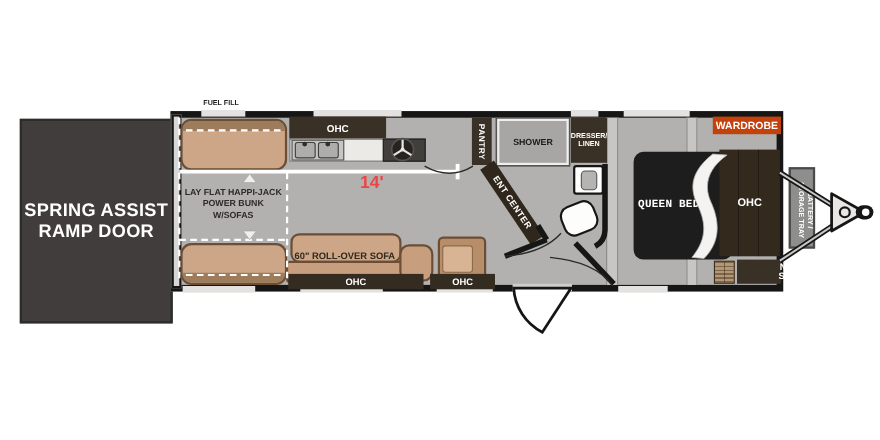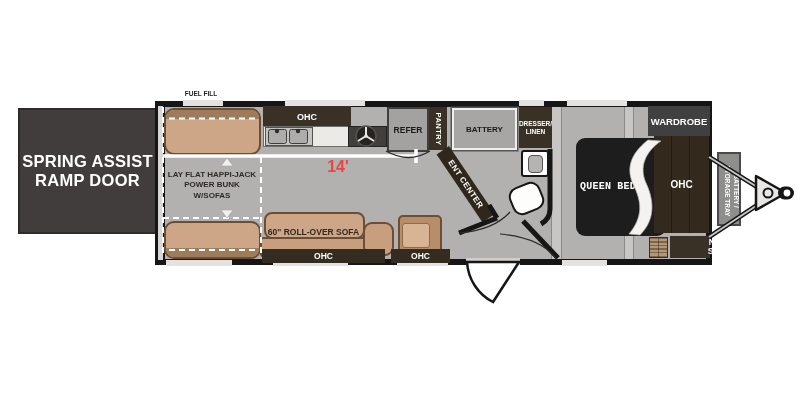--- a/index.html
+++ b/index.html
@@ -3,21 +3,21 @@
 <meta charset="utf-8">
 <style>
   html,body{margin:0;padding:0;background:#fff;}
   .stage{position:relative;width:800px;height:400px;background:#ffffff;overflow:hidden;
          font-family:"Liberation Sans", sans-serif;}
   .abs{position:absolute;box-sizing:border-box;}
   .lbl{display:flex;align-items:center;justify-content:center;text-align:center;
        white-space:pre-line;font-weight:bold;}
   .white{color:#ffffff;}
   
-  .ramp{left:18px;top:108px;width:139px;height:126px;background:#413d3d;border:2px solid #2e2b2b;}
+  .ramp{left:18px;top:108px;width:139px;height:186px;background:#413d3d;border:2px solid #2e2b2b;}
   .ramp .lbl{width:100%;height:100%;font-size:16.5px;letter-spacing:.3px;line-height:1.15;}
   
   .floor{left:155px;top:101px;width:557px;height:164px;background:#b2b1af;border:6px solid #161616;}
   .seam{left:156px;top:104px;width:9px;height:158px;background:#d8d7d5;border:2px solid #161616;}
   .win{background:#e3e2e0;}
   
   .cab{background:#3a3126;}
   .cab .lbl{width:100%;height:100%;}
   
   .strip{background:#c7c6c4;border-left:1px solid #8a8988;border-right:1px solid #8a8988;}
@@ -63,29 +63,26 @@
 W/SOFAS</div>
 
   <div class="abs cab" style="left:263px;top:106px;width:88px;height:21px;">
     <div class="lbl white" style="font-size:9px;">OHC</div>
   </div>
   <div class="abs" style="left:263px;top:126px;width:124px;height:21px;background:#eceae7;border:1.5px solid #6f6d6a;"></div>
   <div class="abs" style="left:265px;top:127px;width:48px;height:19px;background:#c6c5c3;border:1.5px solid #55534f;"></div>
   <div class="abs" style="left:268px;top:129px;width:19px;height:15px;background:#aeadab;border:1.5px solid #3f3e3c;border-radius:2.5px;"></div>
   <div class="abs" style="left:289px;top:129px;width:19px;height:15px;background:#aeadab;border:1.5px solid #3f3e3c;border-radius:2.5px;"></div>
   <div class="abs" style="left:348px;top:126px;width:39px;height:21px;background:#413f3c;border:1.5px solid #222;"></div>
-  <div class="abs" style="left:387px;top:107px;width:42px;height:45px;background:#a3a2a0;border:2px solid #3f3e3d;">
-    <div class="lbl" style="width:100%;height:100%;font-size:8.5px;color:#1a1a1a;">REFER</div>
-  </div>
   <div class="vwrap cab" style="left:429px;top:107px;width:18px;height:43px;">
     <div class="rot" style="left:-12.5px;top:12.5px;width:43px;height:18px;transform:rotate(90deg);font-size:7.5px;letter-spacing:.5px;">PANTRY</div>
   </div>
 
   <div class="abs" style="left:452px;top:108px;width:65px;height:42px;background:#a7a6a4;border:2.5px solid #f0efed;box-shadow:0 0 0 1.5px #555;">
-    <div class="lbl" style="width:100%;height:100%;font-size:8px;color:#1a1a1a;">BATTERY</div>
+    <div class="lbl" style="width:100%;height:100%;font-size:8px;color:#1a1a1a;">SHOWER</div>
   </div>
   <div class="abs cab" style="left:519px;top:107px;width:33px;height:41px;">
     <div class="lbl white" style="width:100%;height:100%;font-size:6.5px;line-height:1.2;">DRESSER/
 LINEN</div>
   </div>
   <div class="abs" style="left:521px;top:150px;width:28px;height:27px;background:#fff;border:2px solid #161616;border-radius:3px;">
     <div class="abs" style="left:5px;top:3px;width:15px;height:18px;background:#b5b4b2;border:1.5px solid #555;border-radius:4px;"></div>
   </div>
   <div class="abs" style="left:510px;top:184px;width:33px;height:29px;background:#fdfdfc;border:2.5px solid #161616;border-radius:10px;transform:rotate(-22deg);"></div>
   <div class="abs" style="left:449px;top:146px;width:82px;height:15px;background:#2f271c;transform:rotate(56deg);transform-origin:0 0;">
@@ -102,21 +99,21 @@
   <div class="abs" style="left:262px;top:249px;width:123px;height:14px;background:#352c21;">
     <div class="lbl white" style="width:100%;height:100%;font-size:8.5px;">OHC</div>
   </div>
   <div class="abs" style="left:391px;top:249px;width:59px;height:14px;background:#352c21;">
     <div class="lbl white" style="width:100%;height:100%;font-size:8.5px;">OHC</div>
   </div>
 
   <div class="abs" style="left:576px;top:138px;width:90px;height:98px;background:#1d1d1d;border-radius:9px;">
     <div class="abs lbl white" style="left:2px;top:43px;width:60px;font-size:10px;letter-spacing:.2px;white-space:nowrap;font-family:Liberation Mono, monospace;">QUEEN BED</div>
   </div>
-  <div class="abs" style="left:648px;top:106px;width:62px;height:30px;background:#404040;">
+  <div class="abs" style="left:648px;top:106px;width:62px;height:16px;background:#c2410c;">
     <div class="lbl white" style="width:100%;height:100%;font-size:9.5px;">WARDROBE</div>
   </div>
   <div class="abs" style="left:654px;top:136px;width:55px;height:97px;background:#33291d;background-image:linear-gradient(90deg,transparent 0 31%,rgba(0,0,0,.35) 31% 33%,transparent 33% 64%,rgba(0,0,0,.35) 64% 66%,transparent 66%);">
     <div class="lbl white" style="width:100%;height:100%;font-size:10px;">OHC</div>
   </div>
   <div class="abs cab" style="left:670px;top:236px;width:40px;height:22px;">
     <div class="lbl white" style="width:100%;height:100%;font-size:8.5px;line-height:1.05;margin-left:32px;">NIGHT
 STAND</div>
   </div>
   <div class="abs" style="left:649px;top:237px;width:19px;height:21px;background:#b39878;border:1.5px solid #3b2e1e;background-image:repeating-linear-gradient(0deg,rgba(60,40,20,.45) 0 1.5px,transparent 1.5px 3.5px),linear-gradient(90deg,transparent 0 47%,rgba(60,40,20,.5) 47% 53%,transparent 53%);"></div>

